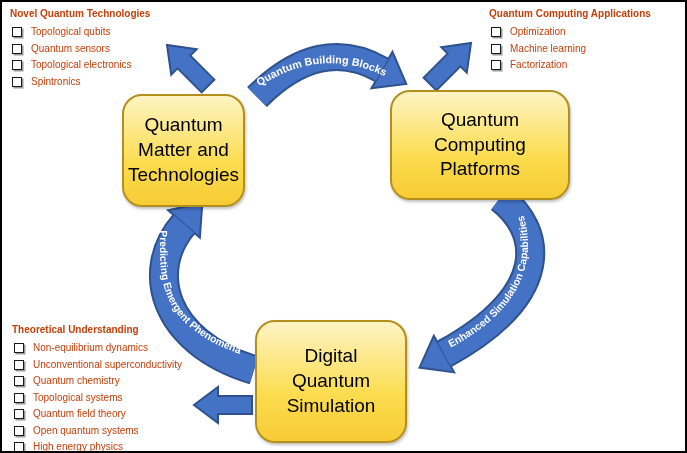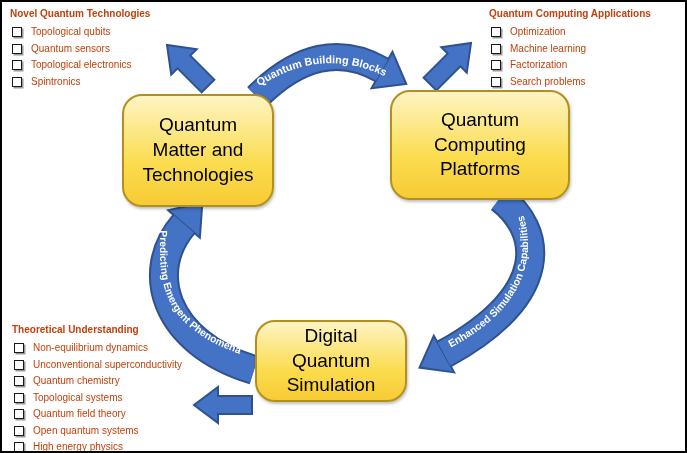--- a/index.html
+++ b/index.html
@@ -11,23 +11,23 @@
   svg.layer { position:absolute; left:0; top:0; }
   svg text { font-family:"Liberation Sans", sans-serif; font-weight:bold; fill:#ffffff; }
 
   .node {
     position:absolute; display:flex; align-items:center; justify-content:center;
     text-align:center; color:#000; font-size:19px; line-height:1.3;
     background:linear-gradient(180deg,#FEF4C3 0%, #FBDC4E 62%, #F7CB35 100%);
     border:2px solid #B38F1D; border-radius:20px; padding:4px 8px; box-sizing:border-box;
     box-shadow:1px 2px 3px rgba(0,0,0,0.25);
   }
-  #node-matter     { left:120px; top:92px;  width:152px; height:113px; }
+  #node-matter     { left:120px; top:92px;  width:123px; height:113px; }
   #node-computing  { left:388px; top:88px;  width:180px; height:110px; }
-  #node-simulation { left:253px; top:318px; width:152px; height:82px; }
+  #node-simulation { left:253px; top:318px; width:152px; height:123px; }
 
   .list { position:absolute; font-size:10px; color:#c2410c; }
   .list .hdr { font-weight:bold; line-height:17px; margin-bottom:2px; }
   .li { display:flex; align-items:center; line-height:16.5px; }
   .cb {
     width:8px; height:8px; border:1px solid #1a1a1a; background:#fff;
     box-shadow:1.5px 1.5px 0 rgba(0,0,0,0.4);
     margin:0 9px 0 2px; flex:0 0 auto;
   }
   #list-novel        { left:8px;   top:3px; }
@@ -116,24 +116,20 @@
       <span>Optimization</span>
     </div>
     <div class="li">
       <span class="cb"></span>
       <span>Machine learning</span>
     </div>
     <div class="li">
       <span class="cb"></span>
       <span>Factorization</span>
     </div>
-    <div class="li">
-      <span class="cb"></span>
-      <span>Search problems</span>
-    </div>
   </div>
 
   <div class="list" id="list-theory">
     <div class="hdr">Theoretical Understanding</div>
     <div class="li">
       <span class="cb"></span>
       <span>Non-equilibrium dynamics</span>
     </div>
     <div class="li">
       <span class="cb"></span>

